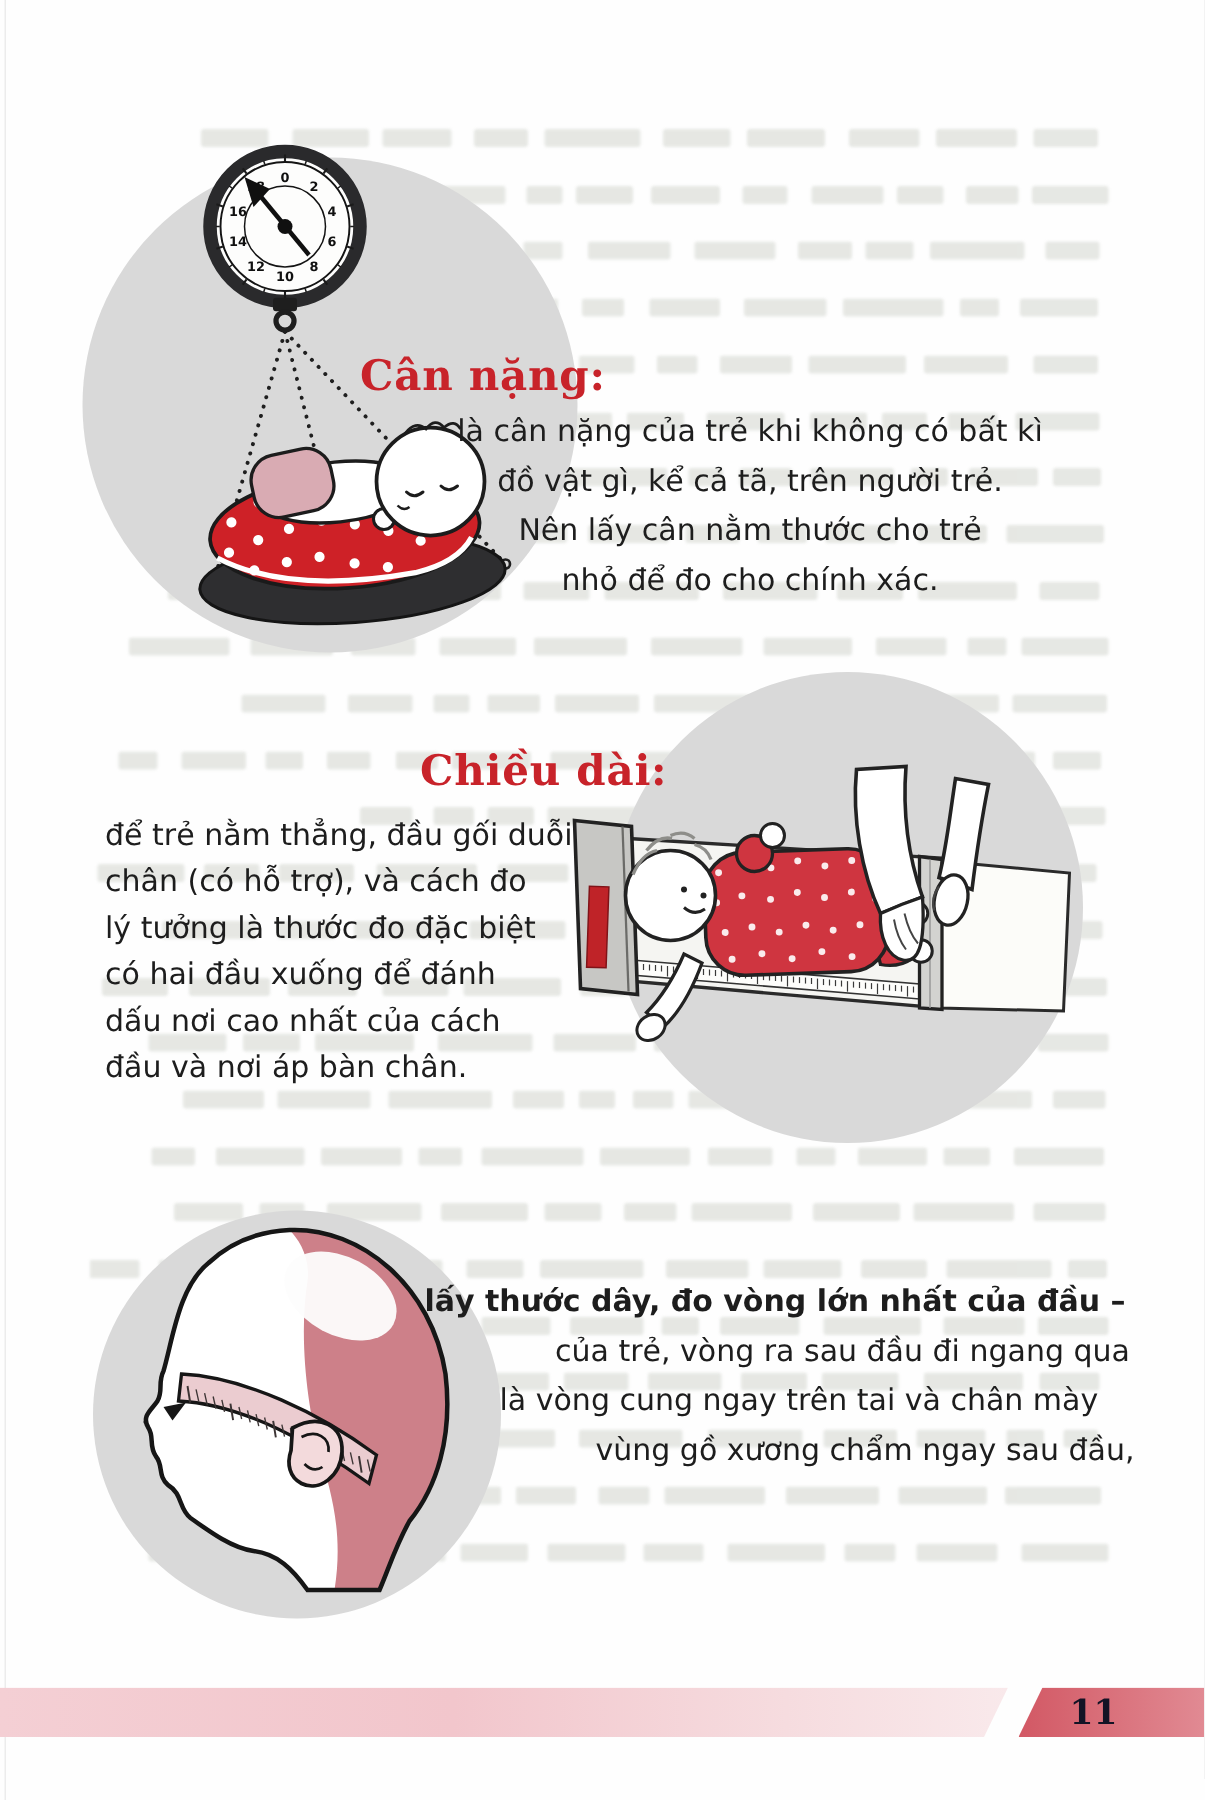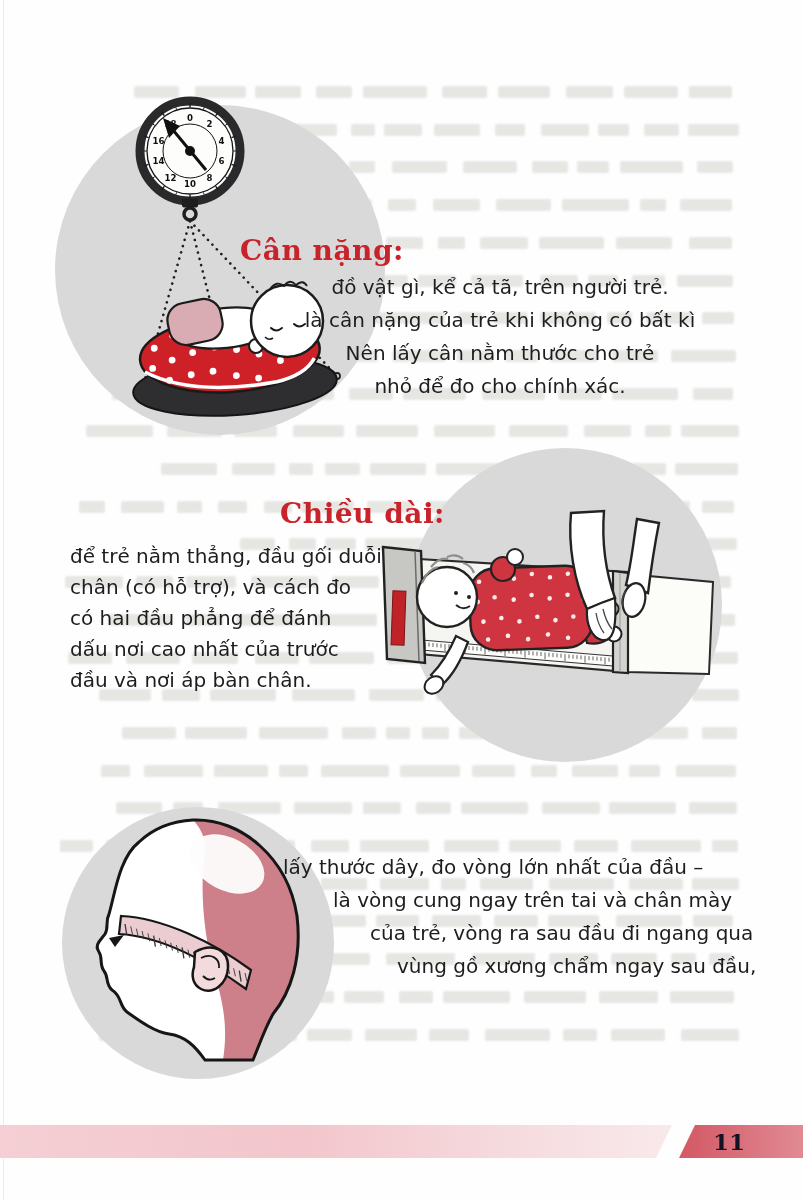--- a/index.html
+++ b/index.html
@@ -160,22 +160,22 @@
         </g>
       <line x1="166" y1="82" x2="133" y2="42" stroke="#101010" stroke-width="3"></line>
       <polygon points="123,30 140,38 129,50" fill="#101010"></polygon>
       <circle cx="150" cy="63" r="5" fill="#101010"></circle>
       <rect x="142" y="110.5" width="16" height="9" rx="2" fill="#1e1e1e"></rect>
       <circle cx="150" cy="126" r="6" fill="none" stroke="#1e1e1e" stroke-width="3.5"></circle>
     </g>
   </svg>
   <h2 class="hd" style="left:240px;top:236px">Cân nặng:</h2>
   <div class="body-txt center" style="left:300px;top:271px;width:400px">
+      <div class="ln">là cân nặng của trẻ khi không có bất kì</div>
       <div class="ln">đồ vật gì, kể cả tã, trên người trẻ.</div>
-      <div class="ln">là cân nặng của trẻ khi không có bất kì</div>
       <div class="ln">Nên lấy cân nằm thước cho trẻ</div>
       <div class="ln">nhỏ để đo cho chính xác.</div>
     </div>
 
   <svg class="illu" style="left:375px;top:445px" width="420" height="330" viewBox="0 0 420 330">
     <circle cx="190" cy="160" r="157" fill="#d9d9d9"></circle>
     <polygon points="252,129 338,137 334,229 252,227" fill="#fcfcf9" stroke="#2a2a2a" stroke-width="2"></polygon>
     <polygon points="44,114 252,127 252,227 44,209" fill="#f5f5f2" stroke="#2a2a2a" stroke-width="2.2"></polygon>
     <polygon points="46,195 238,211 238,221 46,205" fill="#fdfdfb" stroke="#333" stroke-width="1"></polygon>
     <g id="rulerTicks" stroke="#3a3a3a">
@@ -278,22 +278,23 @@
     <path d="M212,164 C211,180 217,193 227,195 C237,197 242,186 240,153 L226,158 Z" fill="#fff" stroke="#222" stroke-width="2.2"></path>
     <path d="M221,168 q2,12 8,20 M228,164 q3,13 9,20" fill="none" stroke="#444" stroke-width="1.3"></path>
     <path d="M262,74 C258,100 256,120 251,140 L273,148 C276,124 280,98 284,78 Z" fill="#fff" stroke="#222" stroke-width="2.4"></path>
     <ellipse cx="259" cy="155" rx="11" ry="17" transform="rotate(12 259 155)" fill="#fff" stroke="#222" stroke-width="2.2"></ellipse>
     <path d="M251,146 q-6,8 -3,16" fill="none" stroke="#444" stroke-width="1.5"></path>
   </svg>
   <h2 class="hd" style="left:280px;top:499px">Chiều dài:</h2>
   <div class="body-txt tight" style="left:70px;top:541px;width:330px">
       <div class="ln">để trẻ nằm thẳng, đầu gối duỗi</div>
       <div class="ln">chân (có hỗ trợ), và cách đo</div>
-      <div class="ln">có hai đầu phẳng để đánh</div>
-      <div class="ln">dấu nơi cao nhất của trước</div>
+      <div class="ln">lý tưởng là thước đo đặc biệt</div>
+      <div class="ln">có hai đầu xuống để đánh</div>
+      <div class="ln">dấu nơi cao nhất của cách</div>
       <div class="ln">đầu và nơi áp bàn chân.</div>
     </div>
 
   <svg class="illu" style="left:45px;top:800px" width="310" height="300" viewBox="0 0 310 300">
     <circle cx="153" cy="143" r="136" fill="#d9d9d9"></circle>
     <defs>
       <clipPath id="headClip">
         <path d="M148,20 C196,18 243,58 252,116 C257,158 246,192 228,214 C219,230 214,246 208,260 L160,260 C150,246 140,236 124,234 C110,232 96,222 82,212 C74,206 77,196 67,190 C60,184 64,177 59,171 C54,164 58,158 54,152 C49,144 56,140 60,134 C64,127 60,122 64,114 C70,94 74,58 94,42 C110,27 128,21 148,20 Z"></path>
       </clipPath>
     </defs>
@@ -327,23 +328,23 @@
         <line x1="188.6" y1="168.3" x2="190.4" y2="176.3" stroke-width="0.9"></line>
         <line x1="194.3" y1="170.7" x2="196.1" y2="181.7" stroke-width="1.3"></line>
         <line x1="200.0" y1="173.0" x2="201.8" y2="181.0" stroke-width="0.9"></line>
       </g>
     <path d="M150,152 C168,142 184,150 183,168 C182,184 168,195 156,189 C148,185 146,176 149,167 Z" fill="#f3dadc" stroke="#161616" stroke-width="2.5"></path>
     <path d="M156,158 C166,153 175,158 174,168 M158,176 q6,6 12,2" fill="none" stroke="#161616" stroke-width="1.8"></path>
     <polygon points="64,138 79,135 70,147" fill="#161616"></polygon>
     <circle cx="52" cy="148" r="1.4" fill="#161616"></circle>
   </svg>
   <div class="body-txt" style="left:280px;top:851px;width:430px">
-      <div class="ln" style="margin-left: 3px;">lấy thước dây, đo vòng lớn nhất của đầu –</div>
+      <div class="ln" style="margin-left: 3px; font-weight: bold;">lấy thước dây, đo vòng lớn nhất của đầu –</div>
+      <div class="ln" style="margin-left: 90px;">của trẻ, vòng ra sau đầu đi ngang qua</div>
       <div class="ln" style="margin-left: 53px;">là vòng cung ngay trên tai và chân mày</div>
-      <div class="ln" style="margin-left: 90px;">của trẻ, vòng ra sau đầu đi ngang qua</div>
       <div class="ln" style="margin-left: 117px;">vùng gồ xương chẩm ngay sau đầu,</div>
     </div>
 
   <div class="f-strip"></div>
   <div class="f-box">
     <span class="f-num">11</span>
   </div>
 </div>
 
 </body></html>

